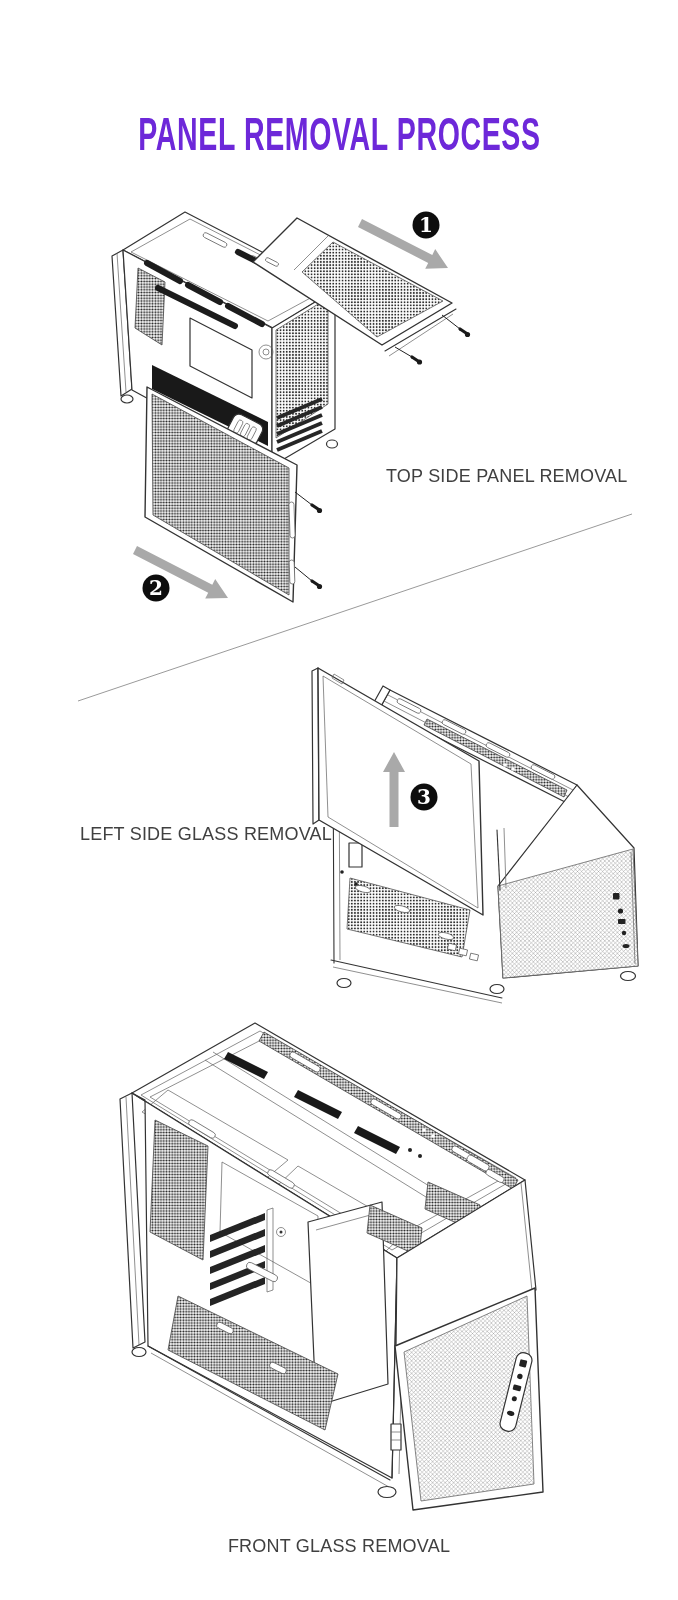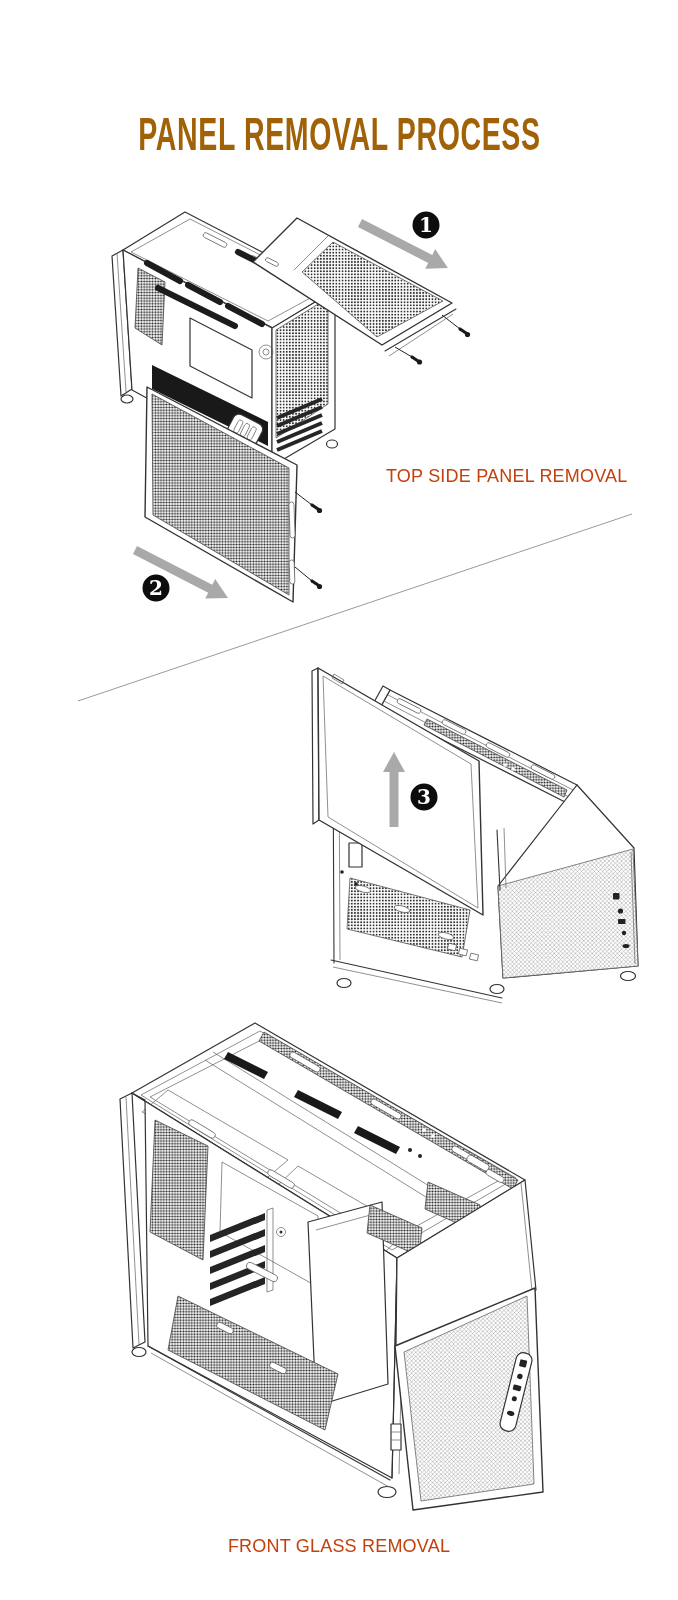--- a/index.html
+++ b/index.html
@@ -1,22 +1,22 @@
 <!DOCTYPE html>
 <html><head>
 <meta charset="utf-8">
 <style>
   html,body{margin:0;padding:0;background:#ffffff;}
   body{width:678px;height:1600px;position:relative;overflow:hidden;
        font-family:"Liberation Sans","DejaVu Sans",sans-serif;}
   .page{position:absolute;inset:0;background:#ffffff;}
   .title{position:absolute;top:80px;left:0;width:678px;text-align:center;
-         color:#a16207;font-weight:bold;font-size:46px;line-height:1;white-space:nowrap;}
+         color:#6d28d9;font-weight:bold;font-size:46px;line-height:1;white-space:nowrap;}
   .title span{display:inline-block;transform:scaleX(0.62);transform-origin:center;letter-spacing:1px;}
-  .label{position:absolute;font-size:18px;color:#c2410c;letter-spacing:.2px;white-space:nowrap;}
+  .label{position:absolute;font-size:18px;color:#404040;letter-spacing:.2px;white-space:nowrap;}
   svg.art{position:absolute;left:0;top:0;width:678px;height:1600px;}
   .ln{fill:none;stroke:#333;stroke-width:1.1;stroke-linejoin:round;stroke-linecap:round}
   .thin{fill:none;stroke:#606060;stroke-width:0.7}
   .lnb{fill:#fff;stroke:#333;stroke-width:1.2;stroke-linejoin:round}
   .lnb2{fill:#fff;stroke:#333;stroke-width:1.4;stroke-linejoin:round}
   .slot{fill:#fff;stroke:#555;stroke-width:0.7}
   .darkbar{stroke:#1c1c1c;stroke-width:6;stroke-linecap:round}
   .mesh-dark{fill:url(#mDark);stroke:#444;stroke-width:0.8}
   .mesh-mid{fill:url(#mMid);stroke:#555;stroke-width:0.8}
   .mesh-light{fill:url(#mLight);stroke:#666;stroke-width:0.8}
@@ -289,14 +289,15 @@
           <circle class="io-mark" cx="0" cy="-16" r="2.7"></circle>
           <rect class="io-mark" x="-4" y="-7" width="8" height="5.5" rx="1.2"></rect>
           <circle class="io-mark" cx="0" cy="7" r="2.5"></circle>
           <ellipse class="io-mark" cx="0" cy="22" rx="3.8" ry="2.4"></ellipse>
         </g>
       </g>
     </g>
   </svg>
 
   <div class="label" style="left:386px;top:466px">TOP SIDE PANEL REMOVAL</div>
+  <div class="label" style="left:80px;top:824px">LEFT SIDE GLASS REMOVAL</div>
   <div class="label" style="left:0;width:678px;top:1536px;text-align:center">FRONT GLASS REMOVAL</div>
 </div>
 
 </body></html>

